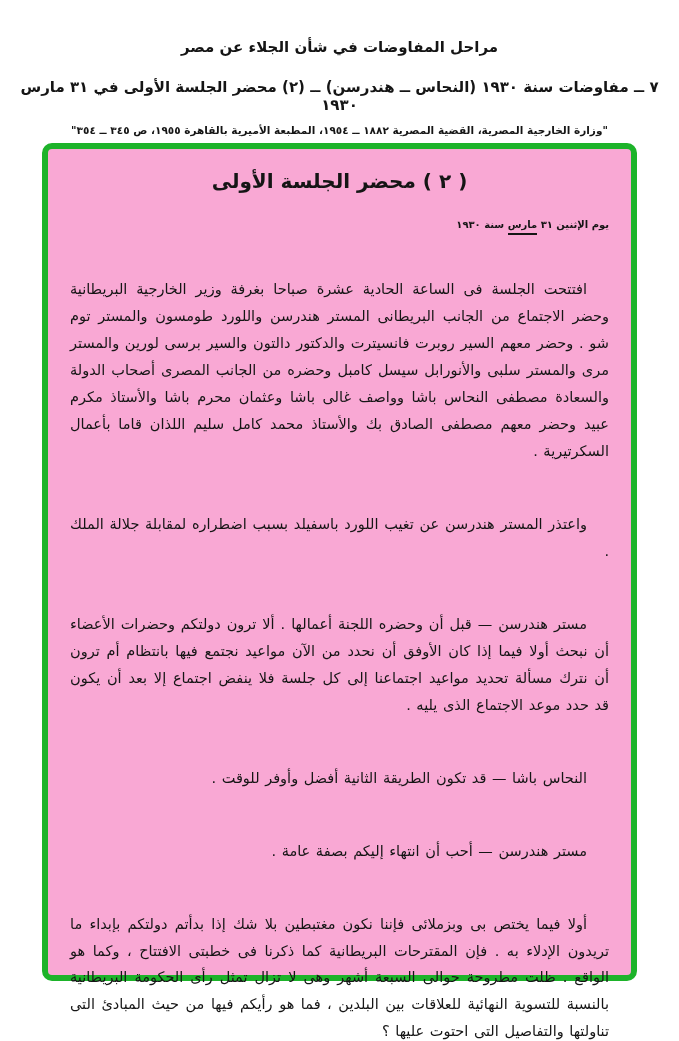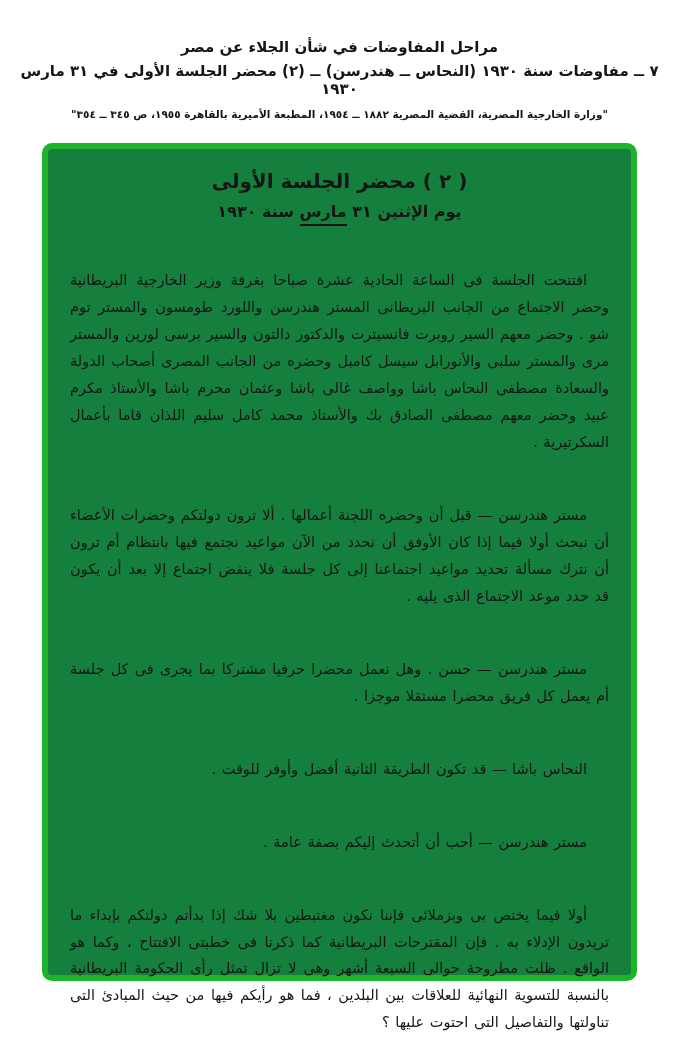--- a/index.html
+++ b/index.html
@@ -4,34 +4,34 @@
 <style>
   :root{ --green:#1db32a; --ink:#151515; }
   *{ margin:0; padding:0; box-sizing:border-box; }
   html,body{ width:679px; height:1041px; background:#ffffff; }
   body{ font-family:"DejaVu Sans", sans-serif; color:var(--ink); }
   .page{ position:relative; width:679px; height:1041px; direction:rtl; overflow:hidden; background:#fff; }
 
   
   .header{ position:absolute; top:38px; left:0; right:0; text-align:center; }
   .header-title{ font-size:15px; font-weight:bold; letter-spacing:0; }
-  .header-subtitle{ font-size:15px; font-weight:bold; margin-top:6px; }
+  .header-subtitle{ font-size:15px; font-weight:bold; margin-top:22px; }
   .header-source{ font-size:10.5px; font-weight:bold; margin-top:10px; }
 
   
   .frame{
     position:absolute; top:143px; right:42px;
     width:595px; height:838px;
     border:6px solid var(--green);
     border-radius:10px;
-    background:#15803d;
+    background:#f9a8d4;
     padding:14px 22px 0 22px;
   }
   .doc-title{ text-align:center; font-size:20px; font-weight:bold; margin-top:6px; }
-  .doc-date{ text-align:center; font-size:16px; font-weight:bold; margin-top:9px; }
+  .doc-date{ font-size:10px; font-weight:bold; margin-top:26px; }
   .doc-date .underlined{ border-bottom:2px solid var(--ink); padding-bottom:3px; }
 
   .doc-body{ margin-top:22px; }
   .para{
     font-size:14.5px;
     line-height:1.86;
     text-align:justify;
     text-indent:22px;
     margin-bottom:7px;
     word-spacing:1px;
@@ -48,21 +48,21 @@
     <div class="header-subtitle">٧ ــ مفاوضات سنة ١٩٣٠ (النحاس ــ هندرسن) ــ (٢) محضر الجلسة الأولى في ٣١ مارس ١٩٣٠</div>
     <div class="header-source">"وزارة الخارجية المصرية، القضية المصرية ١٨٨٢ ــ ١٩٥٤، المطبعة الأميرية بالقاهرة ١٩٥٥، ص ٣٤٥ ــ ٣٥٤"</div>
   </div>
 
   <div class="frame">
     <div class="doc-title">( ٢ ) محضر الجلسة الأولى</div>
     <div class="doc-date"><span>يوم الإثنين ٣١ </span><span class="underlined">مارس</span><span> سنة ١٩٣٠</span></div>
 
     <div class="doc-body">
       <p class="para">افتتحت الجلسة فى الساعة الحادية عشرة صباحا بغرفة وزير الخارجية البريطانية وحضر الاجتماع من الجانب البريطانى المستر هندرسن واللورد طومسون والمستر توم شو . وحضر معهم السير روبرت فانسيترت والدكتور دالتون والسير برسى لورين والمستر مرى والمستر سلبى والأنورابل سيسل كامبل وحضره من الجانب المصرى أصحاب الدولة والسعادة مصطفى النحاس باشا وواصف غالى باشا وعثمان محرم باشا والأستاذ مكرم عبيد وحضر معهم مصطفى الصادق بك والأستاذ محمد كامل سليم اللذان قاما بأعمال السكرتيرية .</p>
+      <p class="para">واعتذر المستر هندرسن عن تغيب اللورد باسفيلد بسبب اضطراره لمقابلة جلالة الملك .</p>
       <p class="para">مستر هندرسن — قبل أن وحضره اللجنة أعمالها . ألا ترون دولتكم وحضرات الأعضاء أن نبحث أولا فيما إذا كان الأوفق أن نحدد من الآن مواعيد نجتمع فيها بانتظام أم ترون أن نترك مسألة تحديد مواعيد اجتماعنا إلى كل جلسة فلا ينفض اجتماع إلا بعد أن يكون قد حدد موعد الاجتماع الذى يليه .</p>
-      <p class="para">مستر هندرسن — حسن . وهل نعمل محضرا حرفيا مشتركا بما يجرى فى كل جلسة أم يعمل كل فريق محضرا مستقلا موجزا .</p>
       <p class="para">النحاس باشا — قد تكون الطريقة الثانية أفضل وأوفر للوقت .</p>
-      <p class="para">مستر هندرسن — أحب أن أتحدث إليكم بصفة عامة .</p>
+      <p class="para">مستر هندرسن — أحب أن انتهاء إليكم بصفة عامة .</p>
       <p class="para">أولا فيما يختص بى وبزملائى فإننا نكون مغتبطين بلا شك إذا بدأتم دولتكم بإبداء ما تريدون الإدلاء به . فإن المقترحات البريطانية كما ذكرنا فى خطبتى الافتتاح ، وكما هو الواقع . ظلت مطروحة حوالى السبعة أشهر وهى لا تزال تمثل رأى الحكومة البريطانية بالنسبة للتسوية النهائية للعلاقات بين البلدين ، فما هو رأيكم فيها من حيث المبادئ التى تناولتها والتفاصيل التى احتوت عليها ؟</p>
     </div>
   </div>
 
 </div>
 
 </body></html>

